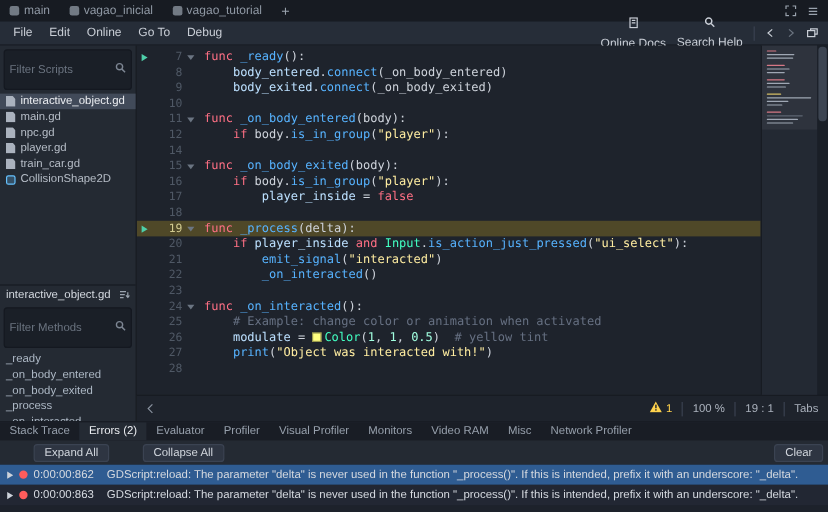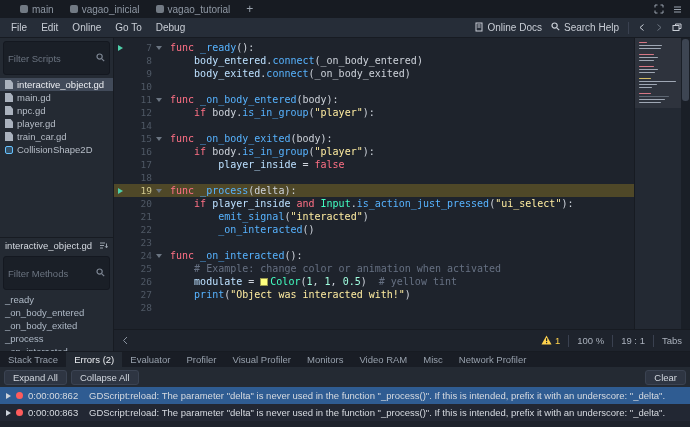--- a/index.html
+++ b/index.html
@@ -1,36 +1,36 @@
 <!DOCTYPE html>
 <html><head>
 <meta charset="utf-8">
 <style>
   * { margin:0; padding:0; box-sizing:border-box; }
   html,body { width:690px; height:427px; overflow:hidden; }
   body { background:#1e232c; font-family:"Liberation Sans",sans-serif; font-size:10px; color:#cfd4da; }
   .window { width:690px; height:427px; display:flex; flex-direction:column; }
 
   
-  .scenetabs { height:18px; flex:none; background:#171b22; display:flex; align-items:stretch; padding-left:12px; }
+  .scenetabs { height:18px; flex:none; background:#171b22; display:flex; align-items:stretch; padding-left:0; }
   .st-list { display:flex; }
   .scenetab { display:flex; align-items:center; gap:4px; padding:0 8px; color:#8f98a4; }
   .scenetab.active { background:#262d38; color:#e8ebf0; }
   .tabicon { width:8px; height:8px; border-radius:2px; background:#9aa3ae; opacity:.7; flex:none; }
   .tabclose { margin-left:3px; color:#9aa3ae; }
   .tab-add { display:flex; align-items:center; padding:0 8px; color:#9aa3ae; font-size:12px; }
   .st-right { margin-left:auto; display:flex; align-items:center; gap:9px; padding-right:8px; }
   .icon-btn { display:flex; align-items:center; }
 
   
   .menubar { height:20px; flex:none; background:#262d38; display:flex; align-items:center; padding:0 4px; border-bottom:1px solid #171b22; }
   .menu-items { display:flex; }
   .menu-item { padding:2px 7px; color:#c9ced6; }
   .menu-right { margin-left:auto; display:flex; align-items:center; gap:9px; padding-right:4px; color:#c9ced6; }
-  .toolbtn { display:flex; align-items:center; gap:4px; }
+  .toolbtn { display:flex; align-items:center; gap:4px;flex-direction:column; }
   .vsep { width:1px; height:12px; background:#3a4150; }
 
   
   .main { flex:1; min-height:0; display:flex; }
   .sidebar { width:114px; flex:none; background:#242a33; border-right:1px solid #171b22; display:flex; flex-direction:column; font-size:9.5px; }
   .search-box { margin:3px; height:16px; flex:none; background:#1a1f27; border:1px solid #141820; border-radius:3px; display:flex; align-items:center; padding:16px 4px; gap:3px; }
   .search-box input { flex:1; min-width:0; background:transparent; border:none; outline:none; color:#cfd4db; font-size:9.5px; font-family:inherit; }
   .search-box input::placeholder { color:#6b7480; }
   .list { flex:none; }
   .list-item { height:13px; display:flex; align-items:center; gap:4px; padding:0 5px; color:#b6bdc7; white-space:nowrap; overflow:hidden; }
@@ -76,21 +76,21 @@
   .statusbar { height:22px; flex:none; display:flex; align-items:center; gap:8px; padding:0 8px; background:#1e232c; border-top:1px solid #171b22; color:#aab1bc; font-size:9.5px; }
   .status-right { margin-left:auto; display:flex; align-items:center; gap:8px; }
   .warn { display:flex; align-items:center; gap:3px; color:#ffd24d; }
 
   
   .bottompanel { height:76px; flex:none; display:flex; flex-direction:column; background:#242a33; border-top:1px solid #171b22; }
   .bp-tabs { height:15px; flex:none; display:flex; background:#191d25; font-size:9.5px; }
   .bp-tab { padding:0 8px; display:flex; align-items:center; color:#97a0ac; white-space:nowrap; }
   .bp-tab.active { background:#242a33; color:#ebedf1; }
   .bp-toolbar { height:20px; flex:none; display:flex; align-items:center; gap:4px; padding:0 4px; }
-  .btn { background:#2e3542; border:1px solid #3b4352; border-radius:3px; color:#d2d7de; font-size:9.5px; font-family:inherit; padding:0 8px; height:15px; }
+  .btn { background:#2e3542; border:1px solid #3b4352; border-radius:3px; color:#d2d7de; font-size:9.5px; font-family:inherit; padding:0 8px; height:15px;margin-left:24px; }
   .btn.clear { margin-left:auto; }
   .bp-rows { flex:1; min-height:0; background:#1d222b; overflow:hidden; font-size:9.5px; }
   .err-row { height:17px; display:flex; align-items:center; gap:5px; padding:0 6px; color:#d6dae0; white-space:nowrap; }
   .err-row.selected { background:#2f5c92; }
   .err-row.alt { background:#222733; }
   .err-expand { width:0; height:0; border-top:3.5px solid transparent; border-bottom:3.5px solid transparent; border-left:5px solid #ccd2da; flex:none; }
   .err-dot { width:7px; height:7px; border-radius:50%; background:#ff5c5c; flex:none; }
   .err-time { width:56px; flex:none; }
   .err-msg { overflow:hidden; }
 </style>

